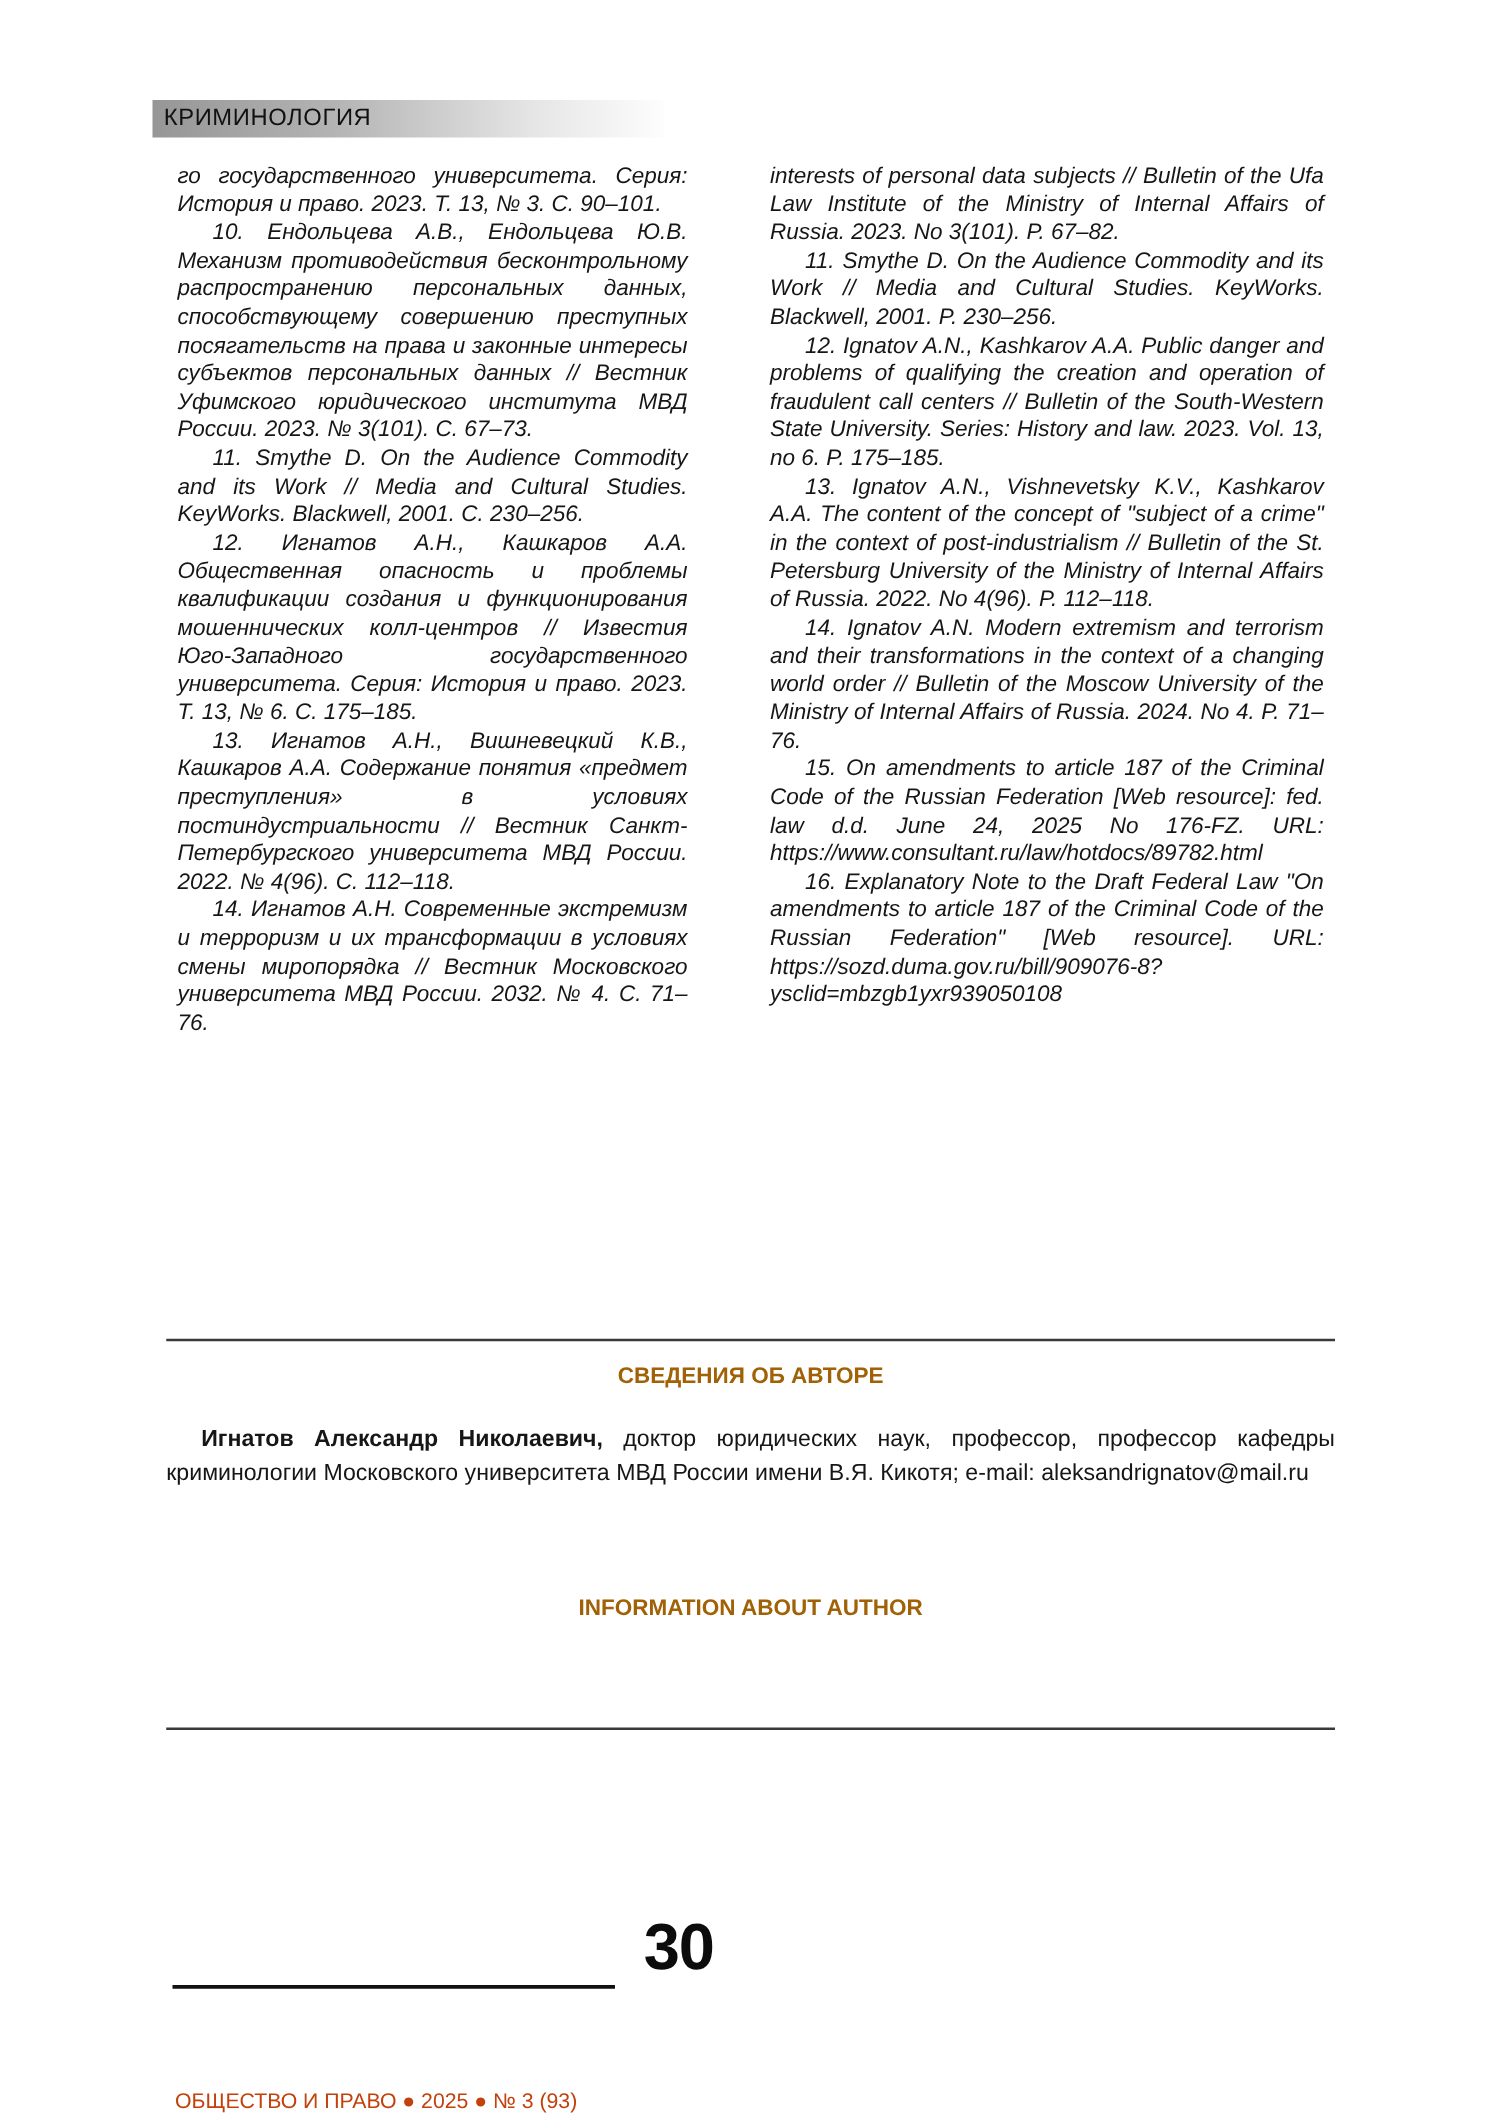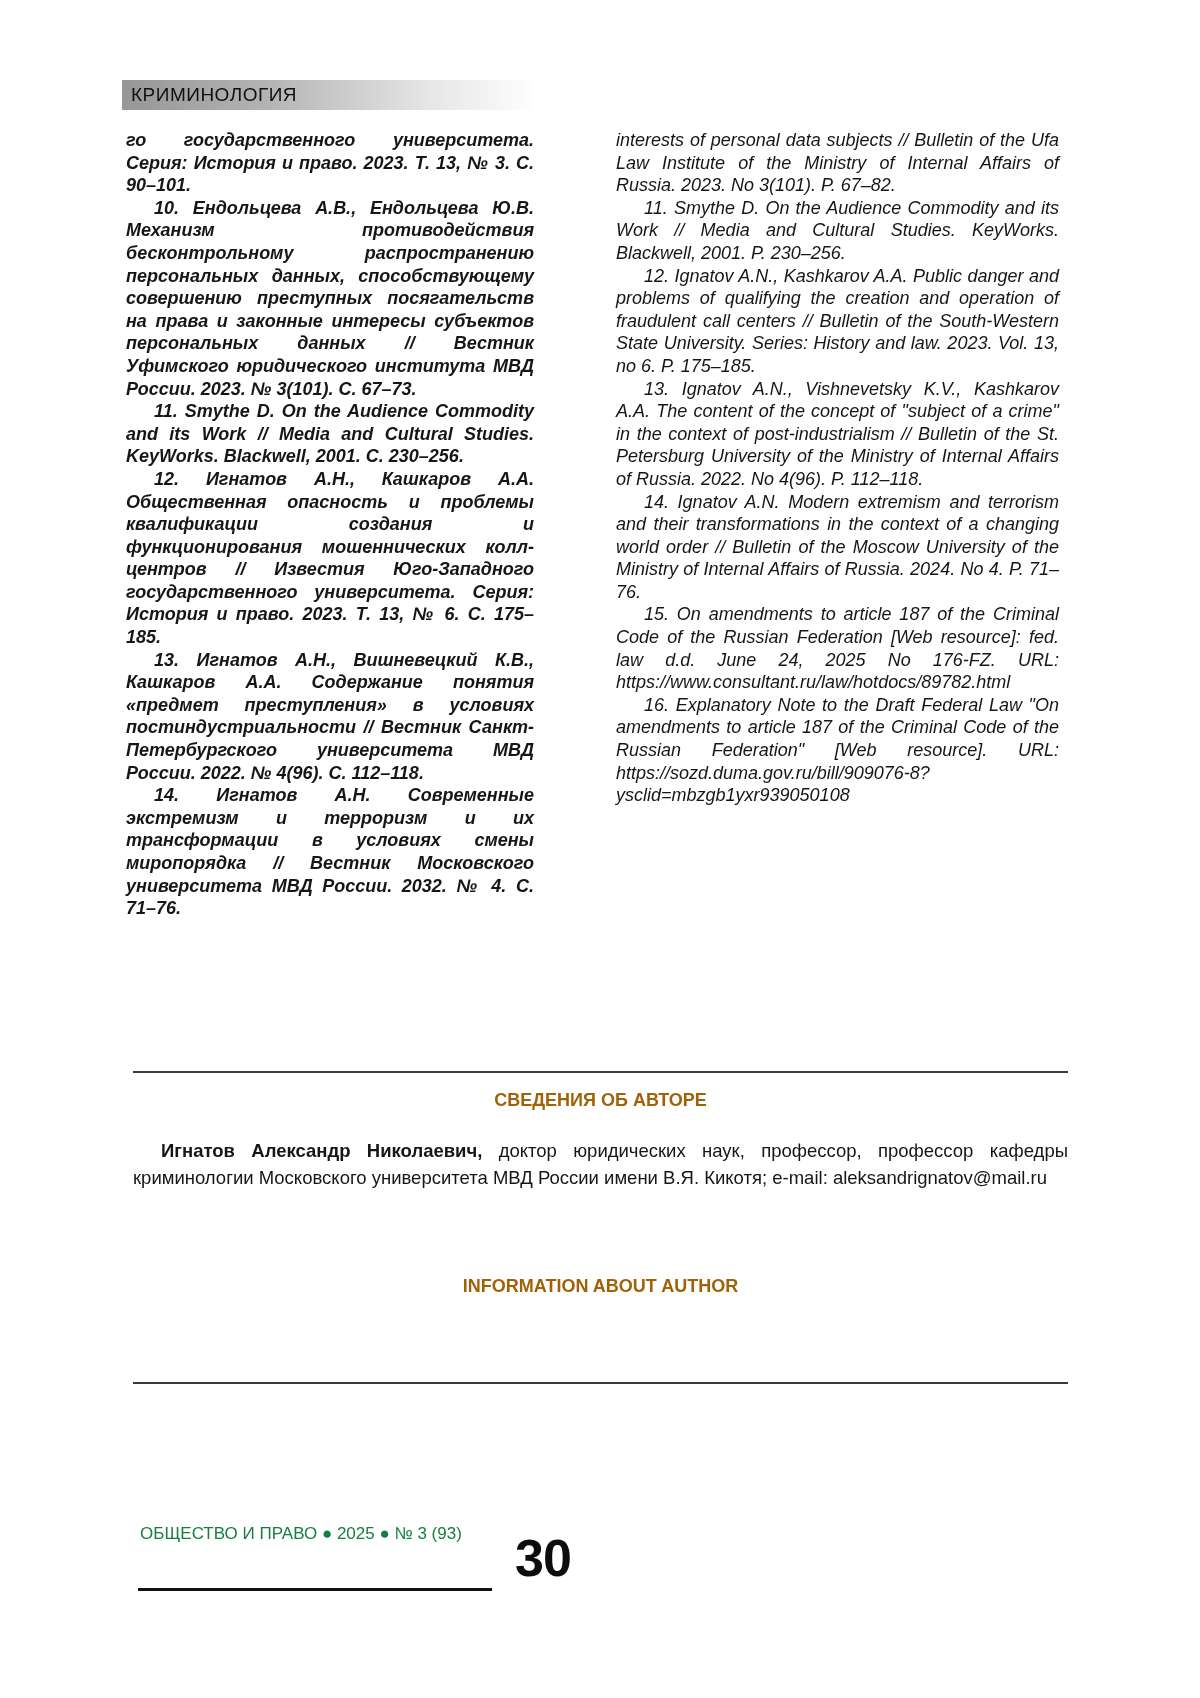--- a/index.html
+++ b/index.html
@@ -29,21 +29,21 @@
     padding-left: 9px;
     font-size: 19px;
     letter-spacing: 0.5px;
     color: #111;
     text-align: center;
   }
   .col {
     position: absolute;
     top: 129px;
   }
-  .col-left  { left: 126px; width: 408px; font-weight: bold; }
+  .col-left  { left: 142px; width: 408px; }
   .col-right { left: 616px; width: 443px; }
   .ref {
     margin: 0;
     font-style: italic;
     font-size: 18px;
     line-height: 22.6px;
     text-align: justify;
     text-indent: 28px;
     overflow-wrap: break-word;
   }
@@ -96,23 +96,23 @@
     position: absolute;
     left: 138px;
     top: 1588px;
     width: 354px;
     height: 3px;
     background: #111;
   }
   .footer-text {
     position: absolute;
     left: 140px;
-    top: 1524px;
+    top: 1671px;
     font-size: 17px;
-    color: #15803d;
+    color: #c2410c;
     white-space: nowrap;
   }
 </style>
 </head>
 <body>
 
 <div class="page">
 
   <div class="header-bar">
     <span>КРИМИНОЛОГИЯ</span>

